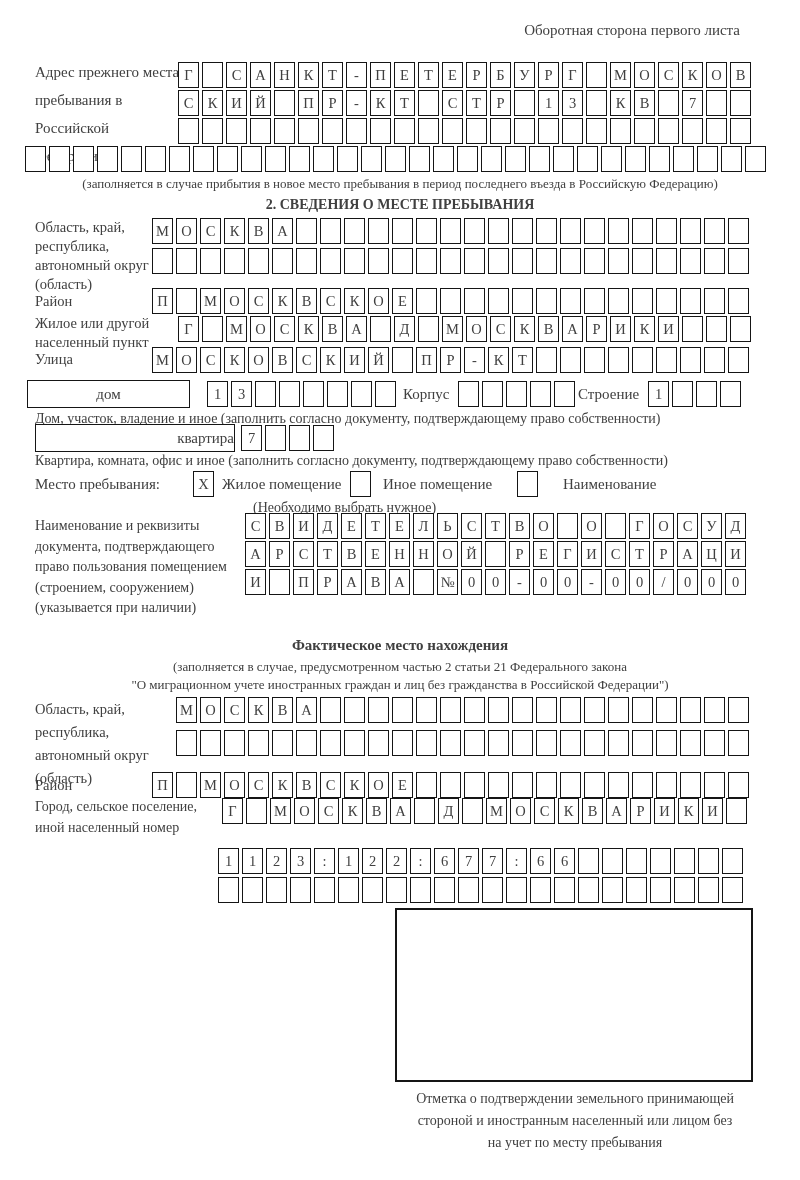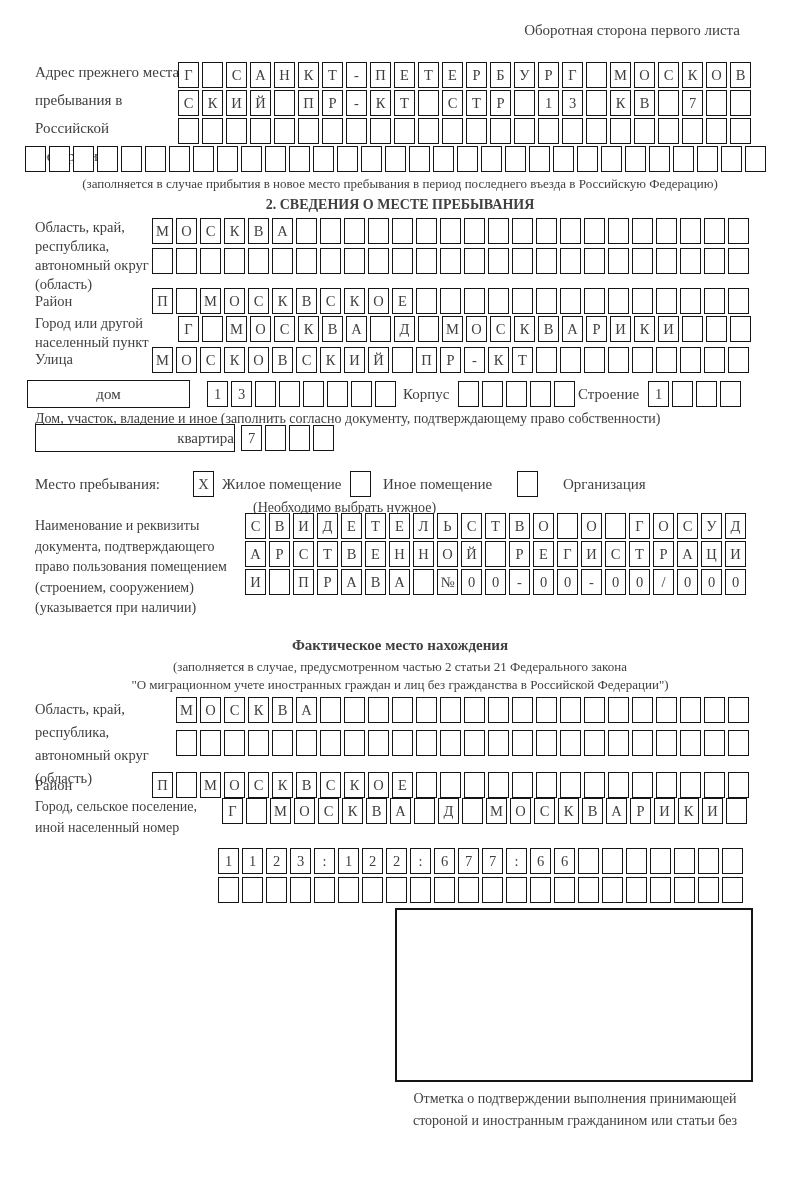--- a/index.html
+++ b/index.html
@@ -223,21 +223,21 @@
       <div class="cell"></div>
       <div class="cell"></div>
       <div class="cell"></div>
       <div class="cell"></div>
       <div class="cell"></div>
       <div class="cell"></div>
       <div class="cell"></div>
       <div class="cell"></div>
     </div>
 
-  <div class="abs lbl" style="top:314px;left:35px;width:135px;">Город или другой населенный пункт</div>
+  <div class="abs lbl" style="top:314px;left:35px;width:135px;">Жилое или другой населенный пункт</div>
   <div class="abs cellrow" style="top:316px;left:178px;">
       <div class="cell">Г</div>
       <div class="cell"></div>
       <div class="cell">М</div>
       <div class="cell">О</div>
       <div class="cell">С</div>
       <div class="cell">К</div>
       <div class="cell">В</div>
       <div class="cell">А</div>
       <div class="cell"></div>
@@ -319,34 +319,35 @@
 
   <div class="abs widebox" style="top:424px;left:35px;width:200px;justify-content:flex-end;">
       <span>квартира</span>
     </div>
   <div class="abs cellrow" style="top:425px;left:241px;">
       <div class="cell">7</div>
       <div class="cell"></div>
       <div class="cell"></div>
       <div class="cell"></div>
     </div>
+  <div class="abs caption" style="top:453px;left:35px;">Квартира, комната, офис и иное (заполнить согласно документу, подтверждающему право собственности)</div>
 
   <div class="abs lbl15" style="top:471px;left:35px;line-height:26px;">Место пребывания:</div>
   <div class="abs cellrow" style="top:471px;left:193px;">
       <div class="cell">X</div>
     </div>
   <div class="abs lbl15" style="top:471px;left:222px;line-height:26px;">Жилое помещение</div>
   <div class="abs cellrow" style="top:471px;left:350px;">
       <div class="cell"></div>
     </div>
   <div class="abs lbl15" style="top:471px;left:383px;line-height:26px;">Иное помещение</div>
   <div class="abs cellrow" style="top:471px;left:517px;">
       <div class="cell"></div>
     </div>
-  <div class="abs lbl15" style="top:471px;left:563px;line-height:26px;">Организация</div>
+  <div class="abs lbl15" style="top:471px;left:563px;line-height:26px;">Наименование</div>
   <div class="abs caption" style="top:500px;left:253px;">(Необходимо выбрать нужное)</div>
 
   <div class="abs lbl14" style="top:516px;left:35px;width:205px;">Наименование и реквизиты документа, подтверждающего право пользования помещением (строением, сооружением) (указывается при наличии)</div>
   <div class="abs cellrow" style="top:513px;left:245px;">
       <div class="cell">С</div>
       <div class="cell">В</div>
       <div class="cell">И</div>
       <div class="cell">Д</div>
       <div class="cell">Е</div>
       <div class="cell">Т</div>
@@ -570,17 +571,18 @@
       <div class="cell"></div>
       <div class="cell"></div>
       <div class="cell"></div>
       <div class="cell"></div>
       <div class="cell"></div>
       <div class="cell"></div>
     </div>
 
   <div class="abs bigbox" style="top:908px;left:395px;width:358px;height:174px;"></div>
   <div class="abs stamp" style="top:1088px;left:360px;width:430px;">
-    <div>Отметка о подтверждении выполнения принимающей</div>
-    <div>стороной и иностранным гражданином или статьи без</div>
+    <div>Отметка о подтверждении земельного принимающей</div>
+    <div>стороной и иностранным населенный или лицом без</div>
+    <div>на учет по месту пребывания</div>
   </div>
 
 </div>
 
 </body></html>

